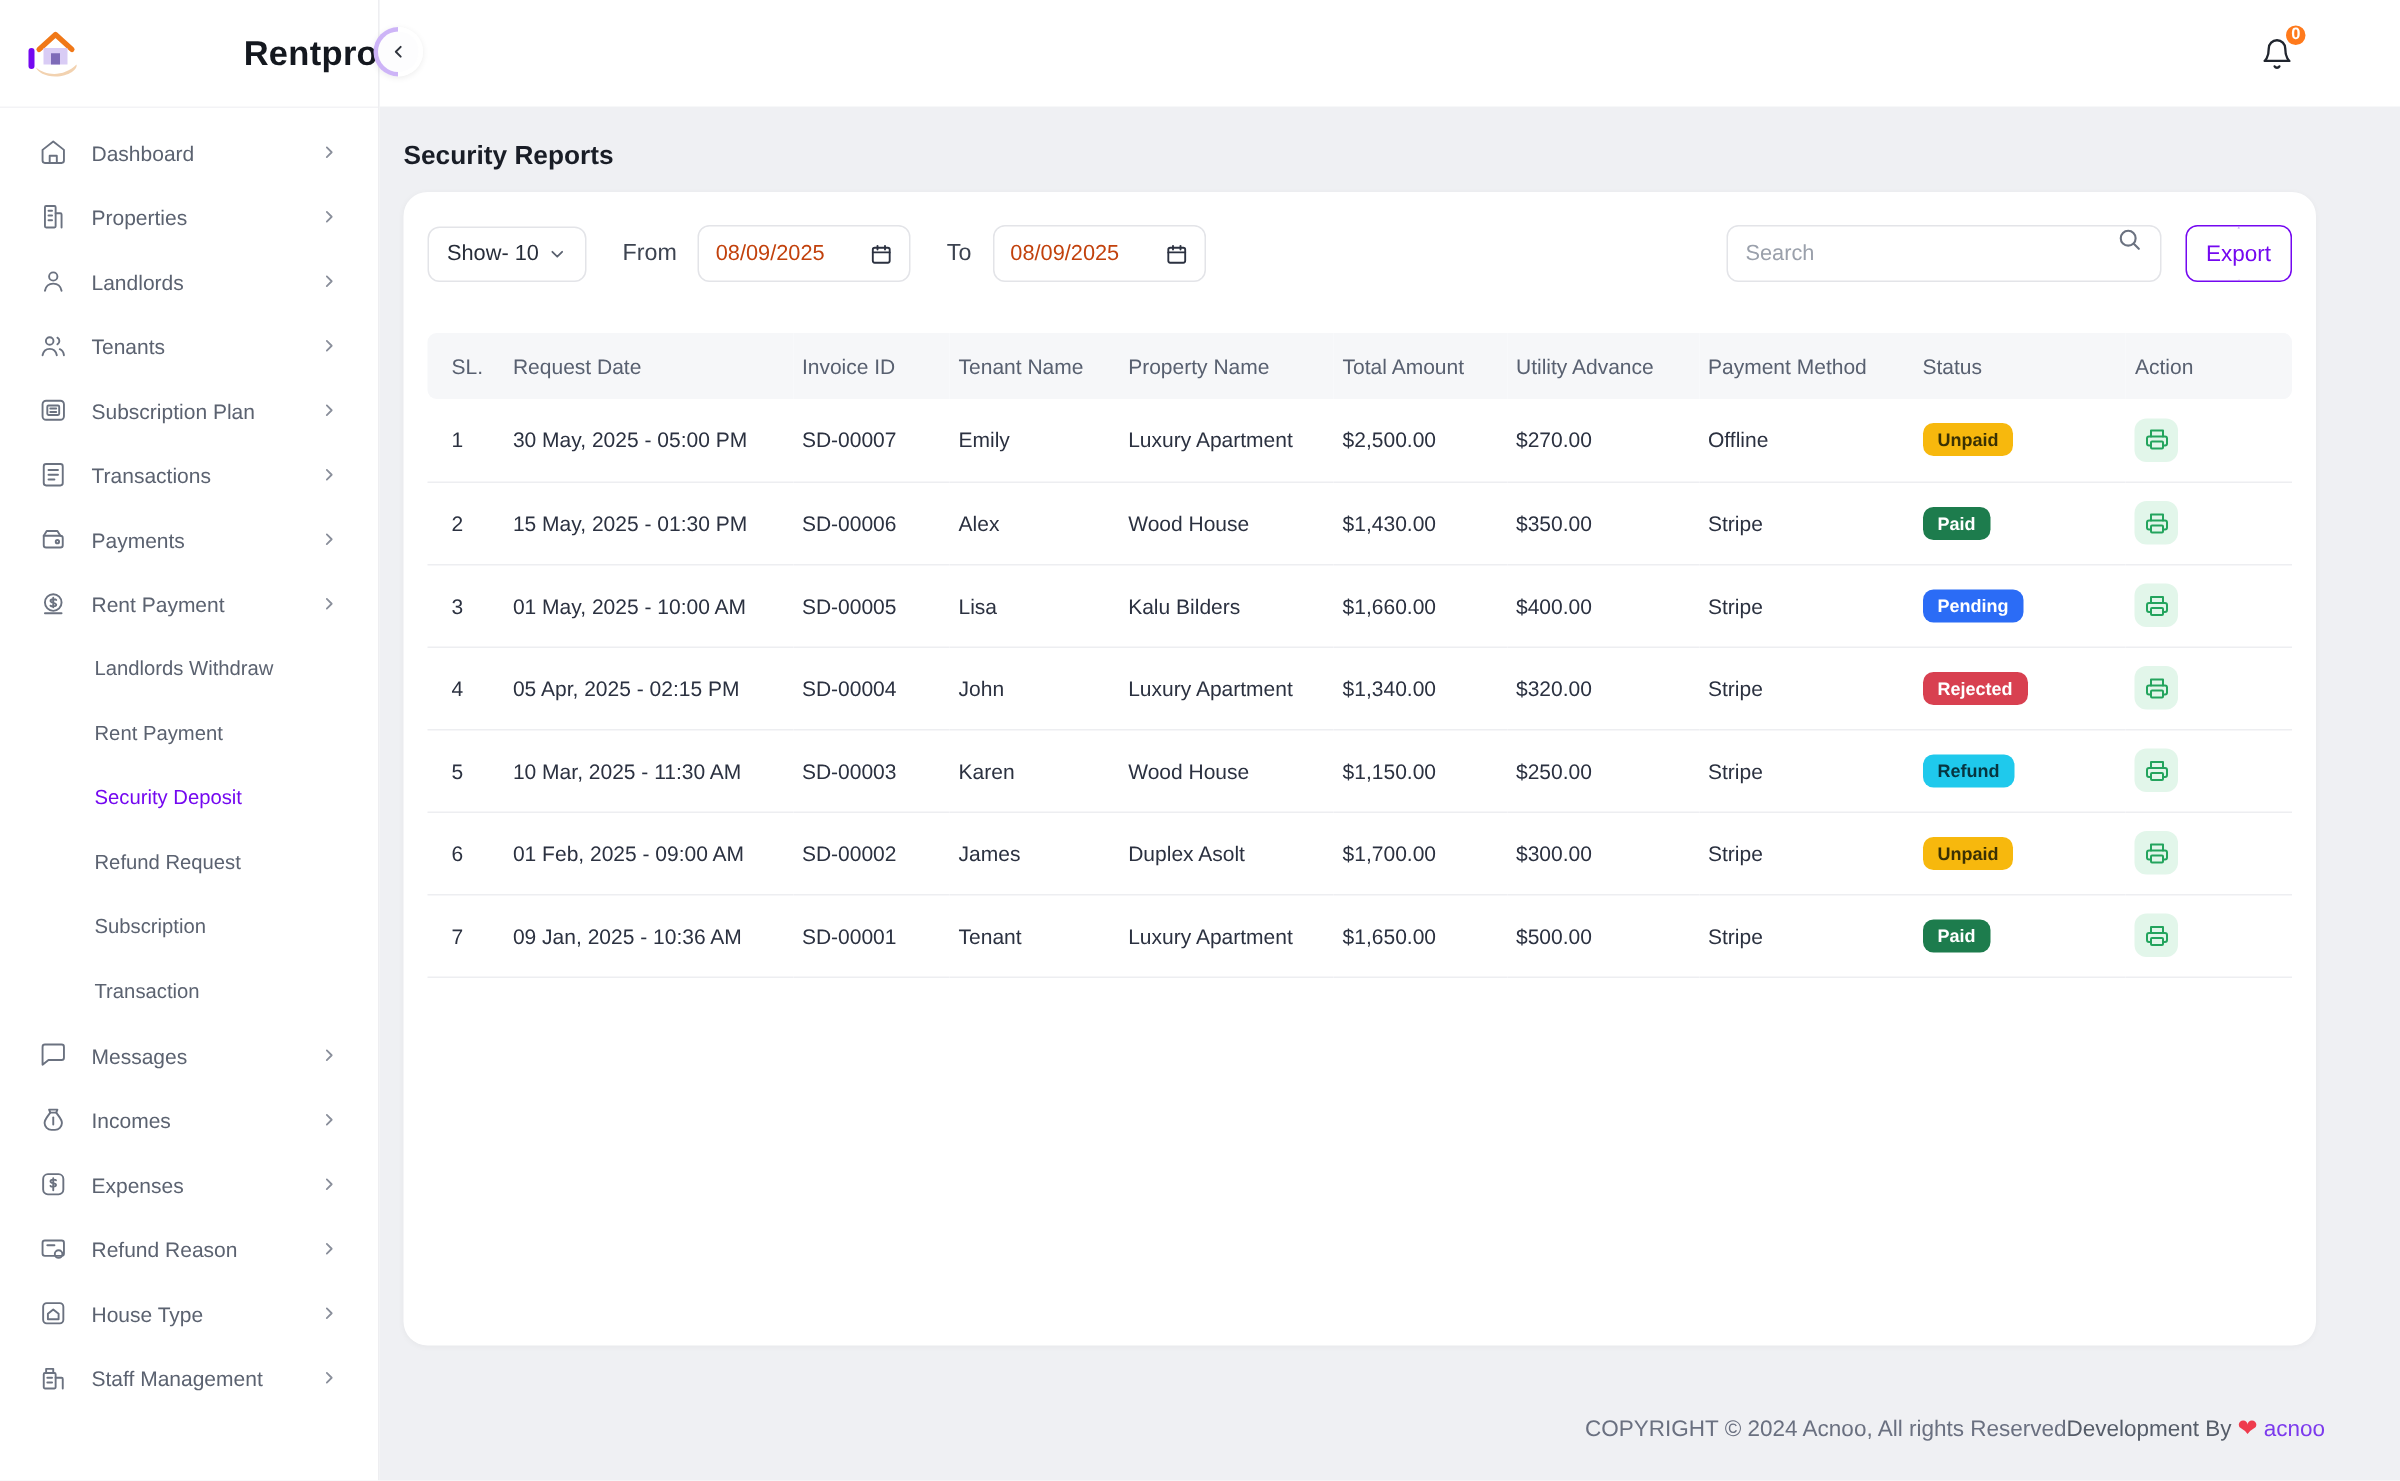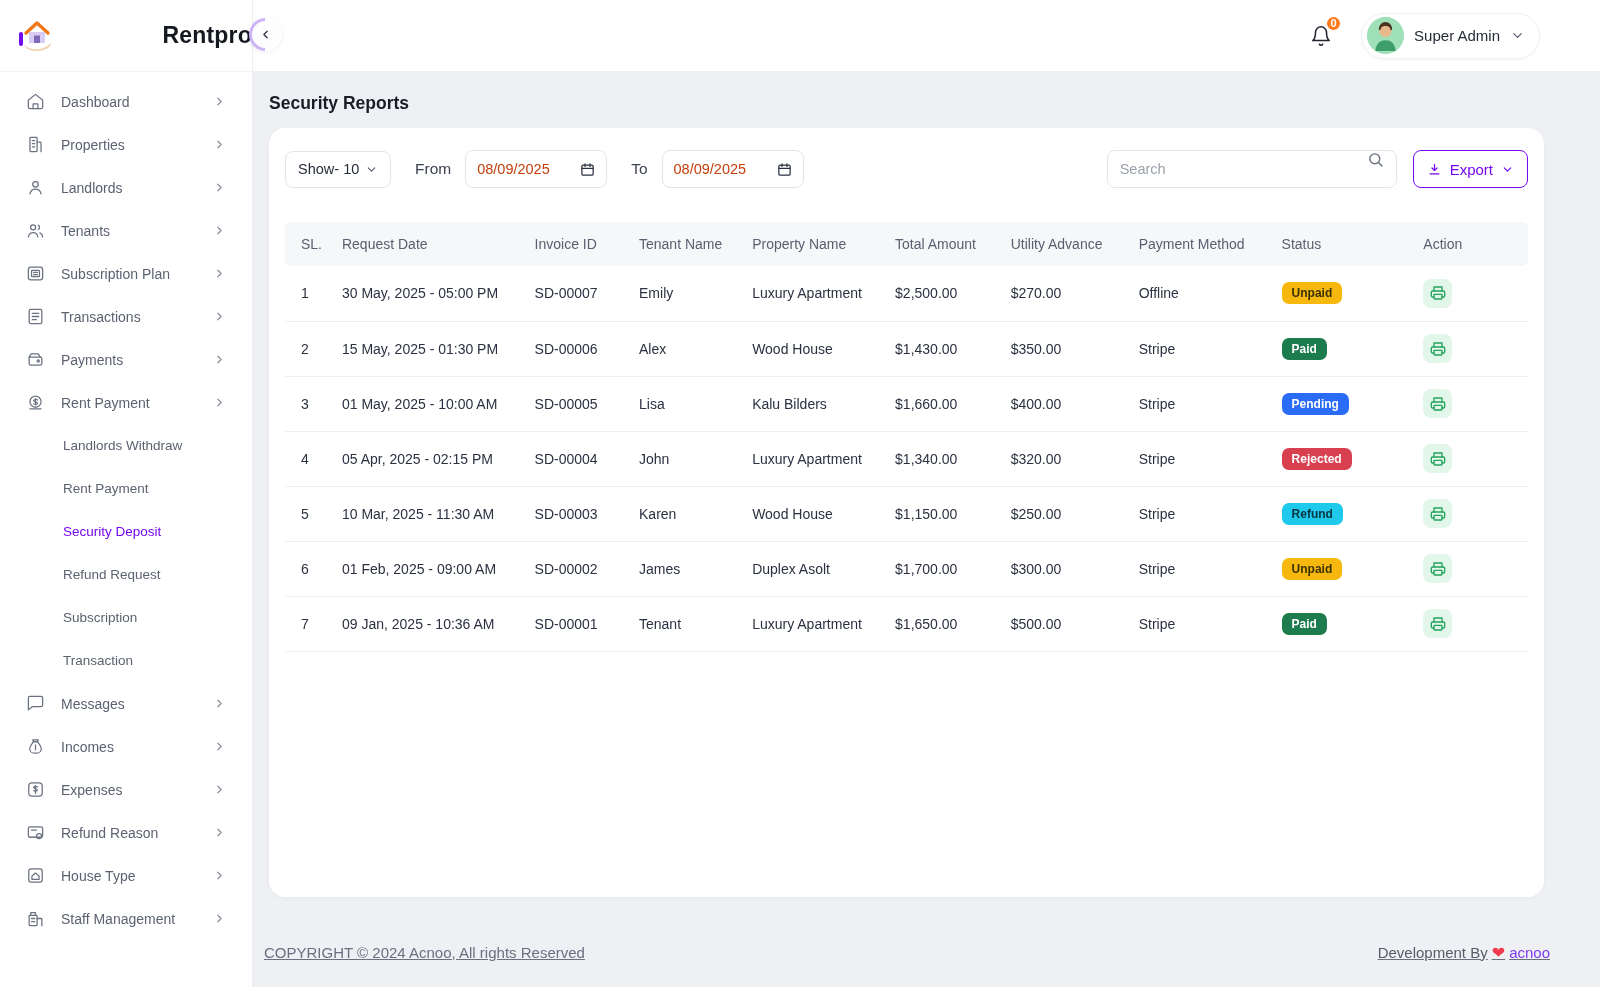--- a/index.html
+++ b/index.html
@@ -93,21 +93,21 @@
     display:flex; padding:0 12px; gap:8px;
   }
   .search-box input{
     border:none; outline:none; flex:1; font-size:14.5px; color:#272D39;
     font-family:"Liberation Sans",sans-serif; background:transparent;
   }
   .search-box input::placeholder{ color:#9AA0AB; }
   .export-btn{
     height:38px; margin-left:6px; border:1px solid var(--accent,#7408F0); border-radius:8px;
     background:#fff; color:var(--accent,#7408F0); font-size:15px; font-weight:500;
-    display:flex; align-items:center; gap:8px; padding:0 13px; cursor:pointer;
+    display:flex; align-items:center; gap:8px; padding:0 13px; cursor:pointer;flex-direction:column;
   }
   
   table{ width:calc(100% - 32px); margin:14px 16px 0 16px; border-collapse:collapse; table-layout:fixed; }
   thead th{
     background:#F6F7F9; height:44px; text-align:left; font-size:14px; font-weight:500;
     color:#586070; padding:0 6px;
   }
   thead th:first-child{ padding-left:16px; border-radius:6px 0 0 6px; }
   thead th:last-child{ border-radius:0 6px 6px 0; }
   tbody td{
@@ -119,22 +119,22 @@
   .badge{
     display:inline-block; padding:4px 10px; border-radius:7px; font-size:12px; font-weight:700;
   }
   .action-btn{
     width:29px; height:29px; border:none; border-radius:8px; background:#E2F6EA;
     display:flex; align-items:center; justify-content:center; cursor:pointer;
   }
   
   .footer{
     position:absolute; left:240px; right:0; bottom:0; height:62px;
-    display:flex; align-items:center; justify-content:space-between; padding:0 50px 8px 24px;
-    font-size:15px; color:#6A7080;text-decoration:underline;
+    display:flex; align-items:center; justify-content:flex-end; padding:0 50px 8px 24px;
+    font-size:15px; color:#6A7080;
   }
   .dev-by{ display:flex; align-items:center; gap:4px; color:#555C68;}
   .dev-heart{ color:#EF3B4D; font-size:16px; }
   .dev-brand{ color:#7C3AED; font-weight:500; }
   svg{ display:block; }
 </style>
 </head>
 <body>
 
 <aside class="sidebar">
@@ -375,36 +375,20 @@
 
 <header class="header">
   <div class="bell-wrap">
     <span>
       <svg width="22" height="22" viewBox="0 0 24 24" fill="none" stroke="#20252E" stroke-width="1.7" stroke-linecap="round" stroke-linejoin="round">
         <path d="M18 8A6 6 0 0 0 6 8c0 7-3 9-3 9h18s-3-2-3-9"></path>
           <path d="M13.73 21a2 2 0 0 1-3.46 0"></path>
       </svg>
     </span>
     <span class="bell-badge">0</span>
-  </div>
-  <div class="user-pill">
-    <span class="avatar">
-      <svg width="37" height="37" viewBox="0 0 36 36">
-        <circle cx="18" cy="18" r="18" fill="#9FE0B9"></circle>
-        <path d="M8 33 C9 25 13 22.5 18 22.5 S27 25 28 33 Z" fill="#3E9E6B"></path>
-        <circle cx="18" cy="13.5" r="6" fill="#E8B98A"></circle>
-        <path d="M11.5 12.5 C11.5 7.5 14.5 4.8 18 4.8 S24.5 7.5 24.5 12.5 L23 13 C22.5 9.8 21 8.8 18 8.8 S13.5 9.8 13 13 Z" fill="#4A3320"></path>
-      </svg>
-    </span>
-    <span class="user-name">Super Admin</span>
-    <span>
-      <svg width="15" height="15" viewBox="0 0 24 24" fill="none" stroke="#5B6270" stroke-width="2" stroke-linecap="round" stroke-linejoin="round">
-          <polyline points="6 9 12 15 18 9"></polyline>
-        </svg>
-    </span>
   </div>
 </header>
 
 <div class="collapse-btn">
   <span class="inner">
     <svg width="13" height="13" viewBox="0 0 24 24" fill="none" stroke="#30353E" stroke-width="2.4" stroke-linecap="round" stroke-linejoin="round">
         <polyline points="15 18 9 12 15 6"></polyline>
       </svg>
   </span>
 </div>

